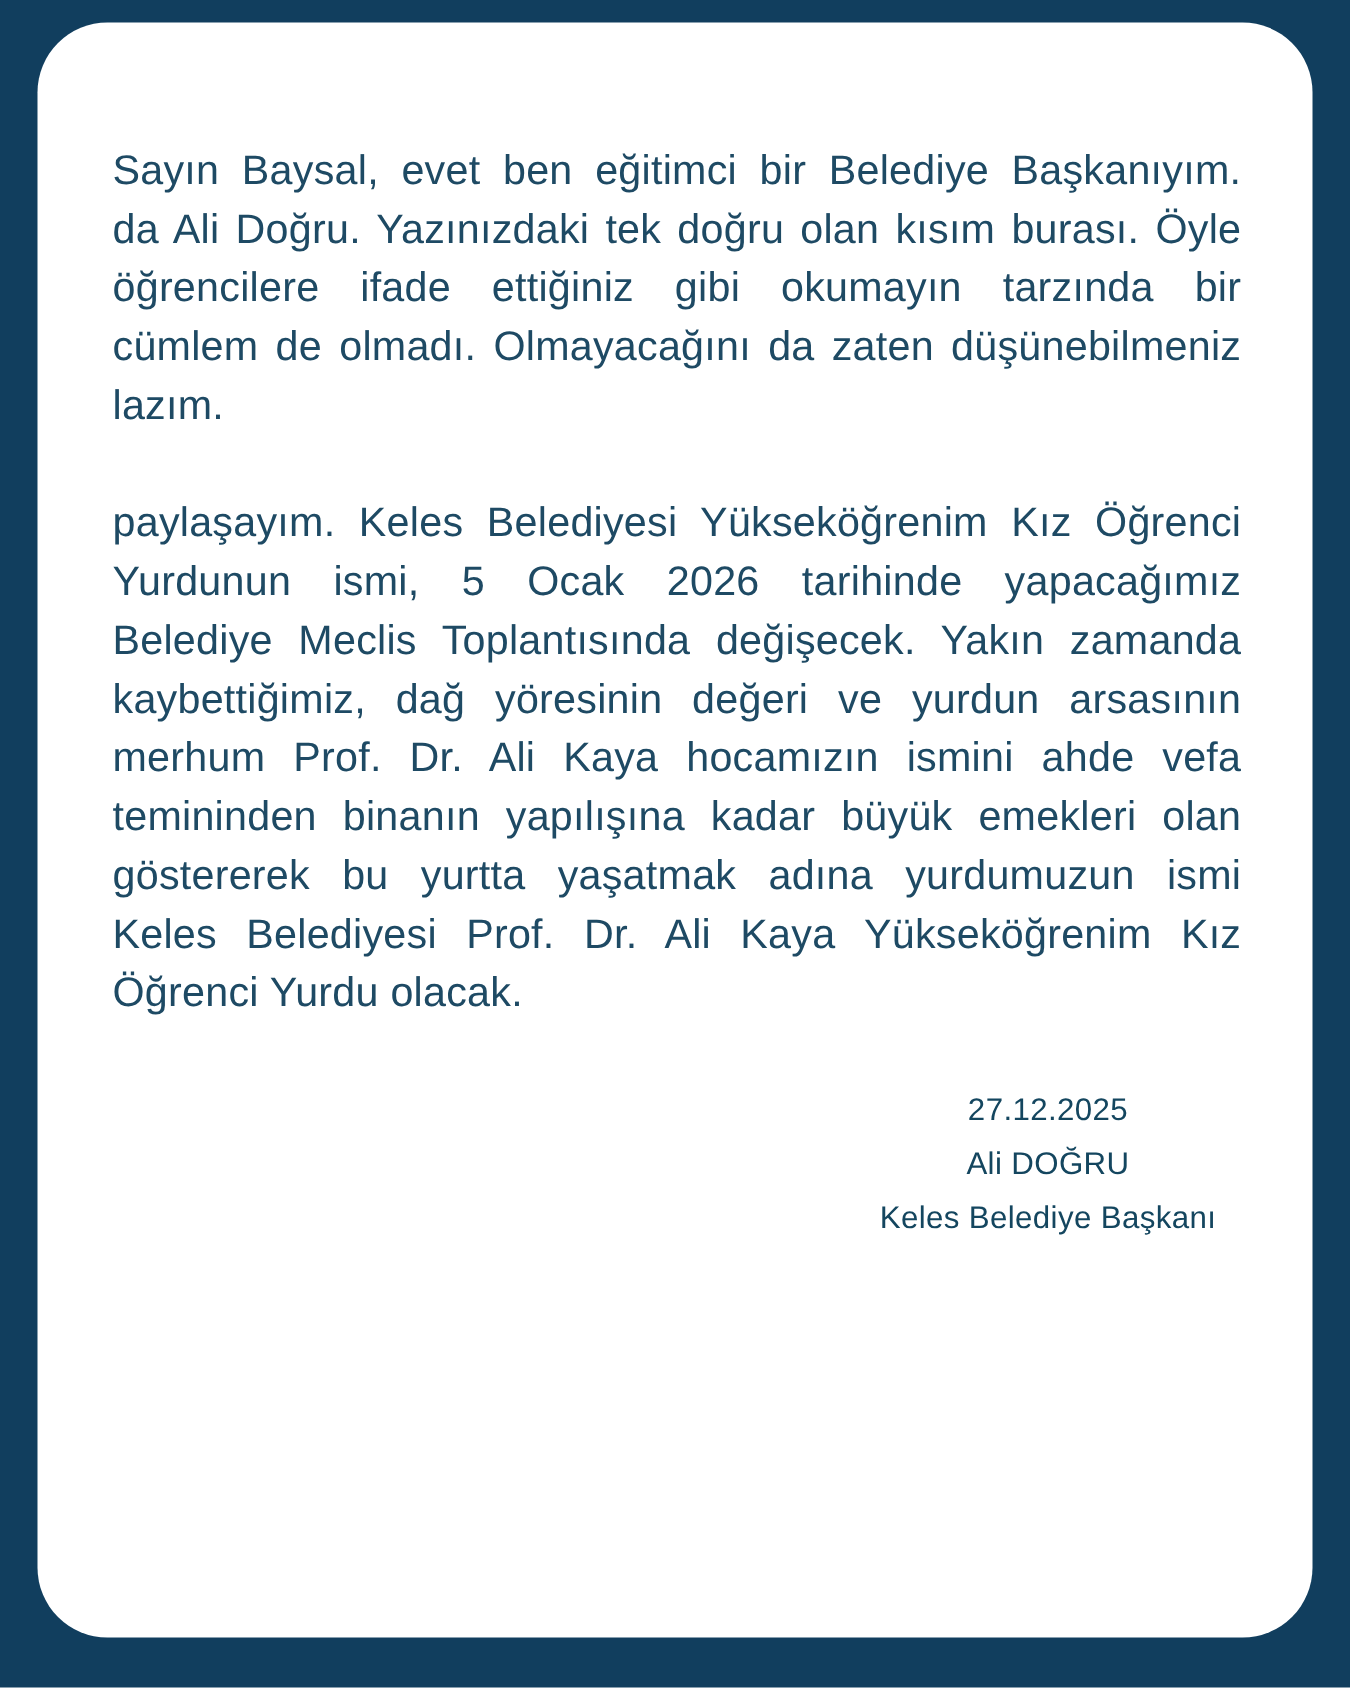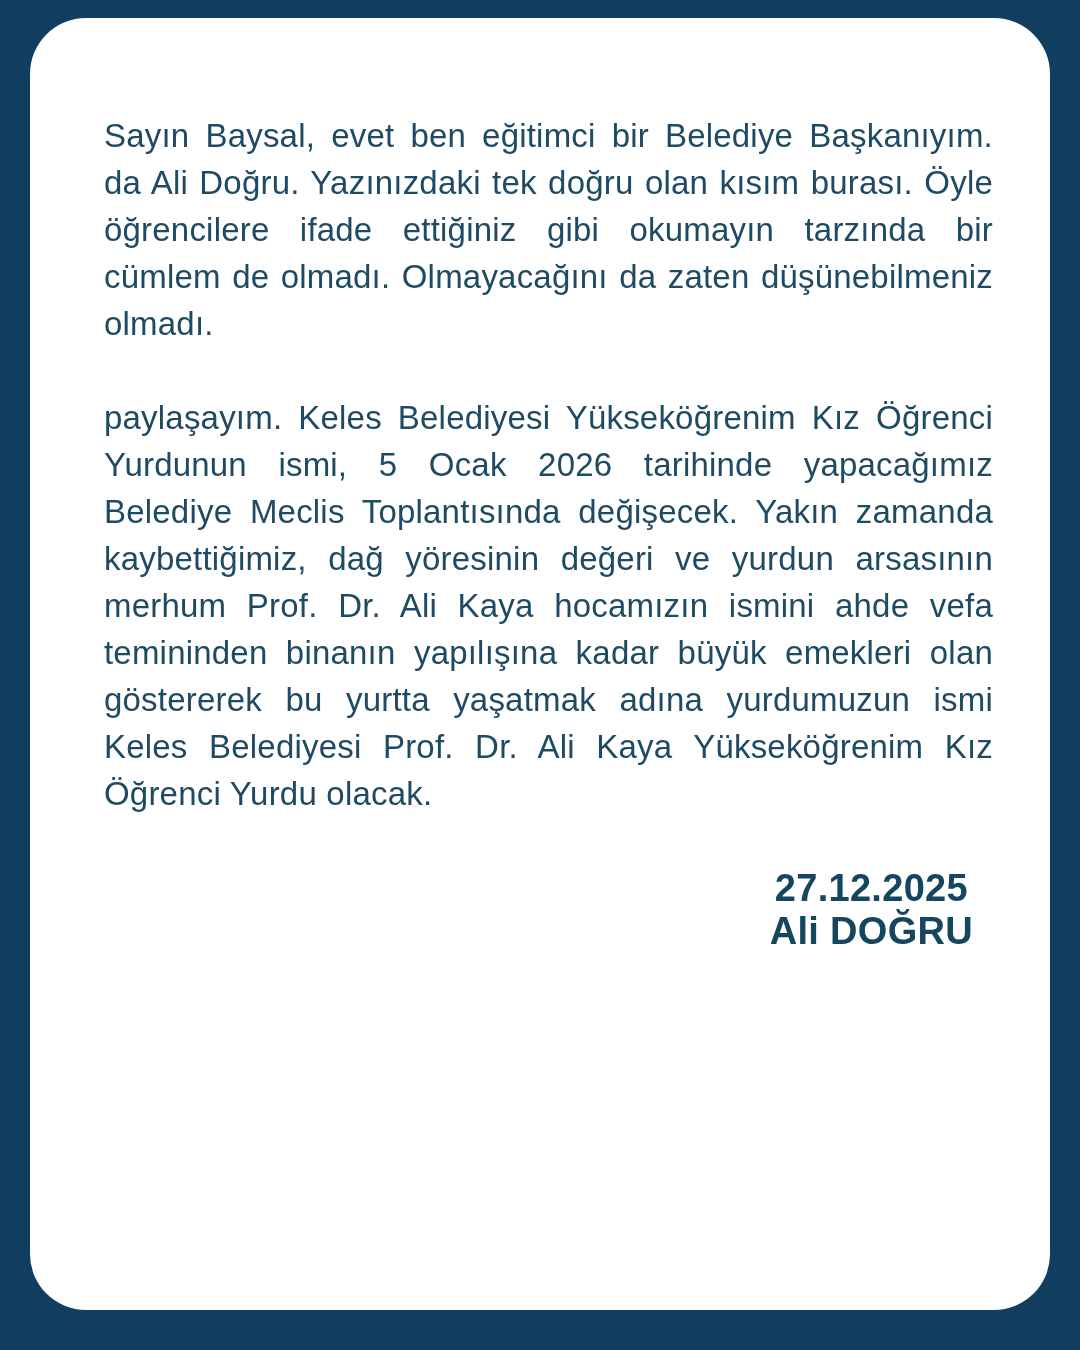--- a/index.html
+++ b/index.html
@@ -19,21 +19,21 @@
     left: 30px;
     top: 18px;
     width: 1020px;
     height: 1292px;
     background: #FFFFFF;
     border-radius: 56px;
     box-sizing: border-box;
     padding: 94px 57px 0 58px;
   }
   .para {
-    margin: 0 0 47px 16px;
+    margin: 0 0 47px 2px;
   }
   .para:last-of-type {
     margin-bottom: 0;
   }
   .line {
     font-size: 33px;
     line-height: 47px;
     color: #1E4A64;
     letter-spacing: 0.2px;
     white-space: normal;
@@ -46,51 +46,52 @@
     text-align: left;
   }
   .signature {
     margin-top: 50px;
     margin-left: auto;
     margin-right: 20px;
     width: fit-content;
     text-align: center;
   }
   .sig-line {
-    font-size: 38px;
+    font-size: 25px;
     line-height: 43px;
-    font-weight: bold;
+    font-weight: normal;
     color: #14465F;
     letter-spacing: 0.3px;
   }
 </style>
 </head>
 <body>
 
 <div class="card">
 
   <div class="para">
     <div class="line jline">Sayın Baysal, evet ben eğitimci bir Belediye  Başkanıyım.</div>
     <div class="line jline">da Ali Doğru. Yazınızdaki tek doğru olan kısım burası. Öyle</div>
     <div class="line jline">öğrencilere ifade ettiğiniz gibi okumayın tarzında bir</div>
     <div class="line jline">cümlem de olmadı. Olmayacağını da zaten düşünebilmeniz</div>
-    <div class="line lline">olmadı.</div>
+    <div class="line lline">lazım.</div>
   </div>
 
   <div class="para">
     <div class="line jline">paylaşayım. Keles Belediyesi Yükseköğrenim Kız Öğrenci</div>
     <div class="line jline">Yurdunun ismi, 5 Ocak 2026 tarihinde yapacağımız</div>
     <div class="line jline">Belediye Meclis Toplantısında değişecek. Yakın zamanda</div>
     <div class="line jline">kaybettiğimiz, dağ yöresinin değeri ve yurdun arsasının</div>
     <div class="line jline">merhum Prof. Dr. Ali Kaya hocamızın ismini ahde vefa</div>
     <div class="line jline">temininden binanın yapılışına kadar büyük emekleri olan</div>
     <div class="line jline">göstererek bu yurtta yaşatmak adına yurdumuzun ismi</div>
     <div class="line jline">Keles Belediyesi Prof. Dr. Ali Kaya Yükseköğrenim Kız</div>
     <div class="line lline">Öğrenci Yurdu olacak.</div>
   </div>
 
 
   <div class="signature">
     <div class="sig-line">27.12.2025</div>
     <div class="sig-line">Ali DOĞRU</div>
+    <div class="sig-line">Keles Belediye Başkanı</div>
   </div>
 
 </div>
 
 </body></html>

